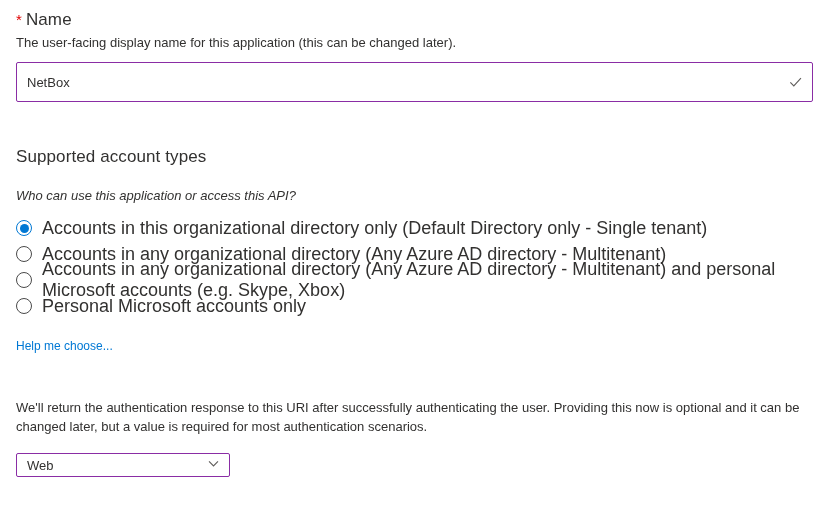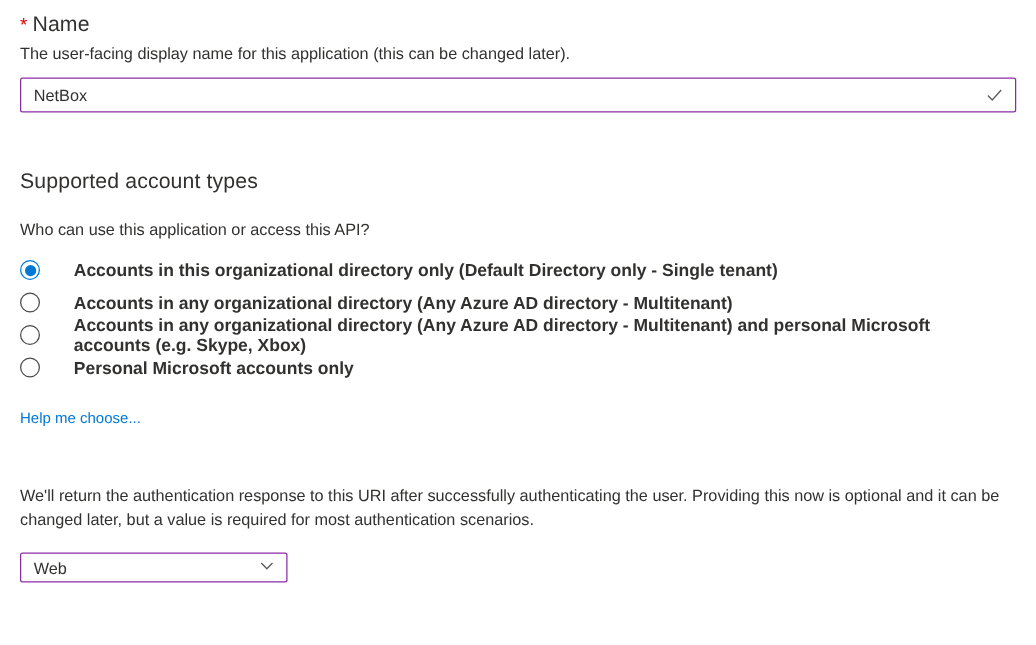--- a/index.html
+++ b/index.html
@@ -27,21 +27,21 @@
     font-size: 13px;
     color: var(--text, #323130);
     line-height: 19px;
   }
 
   
   .name-desc { margin-top: 3px; }
   .textbox {
     position: relative;
     margin-top: 10px;
-    height: 28px;
+    height: 40px;
     border: 1px solid var(--accent-purple, #8a2da5);
     border-radius: 2px;
     background: #fff;
     display: flex;
     align-items: center;
   }
   .textbox input {
     flex: 1;
     border: none;
     outline: none;
@@ -56,21 +56,21 @@
     position: absolute;
     right: 9px;
     top: 50%;
     transform: translateY(-50%);
     display: flex;
   }
   .name-box { width: 797px; }
 
   
   .account-section { margin-top: 45px; }
-  .question { margin-top: 19px; }
+  .question { margin-top: 19px; font-style: italic; }
   .radio-list { margin-top: 10px; }
   .radio-row {
     display: flex;
     align-items: center;
     height: 26px;
     cursor: pointer;
   }
   .radio {
     width: 16px;
     height: 16px;
@@ -84,24 +84,23 @@
   }
   .radio.checked { border-color: var(--radio-blue, #0078d4); }
   .radio .dot {
     width: 9px;
     height: 9px;
     border-radius: 50%;
     background: transparent;
   }
   .radio.checked .dot { background: var(--radio-blue, #0078d4); }
   .radio-label {
-    font-size: 14px;
-    margin-left: 27px;
-    color: var(--text, #323130);
-    font-weight: bold;
+    font-size: 18px;
+    margin-left: 10px;
+    color: var(--text, #323130);
   }
   .help-link {
     display: inline-block;
     margin-top: 20px;
     font-size: 12px;
     color: var(--link-blue, #0078d4);
     text-decoration: none;
     cursor: pointer;
   }
 

